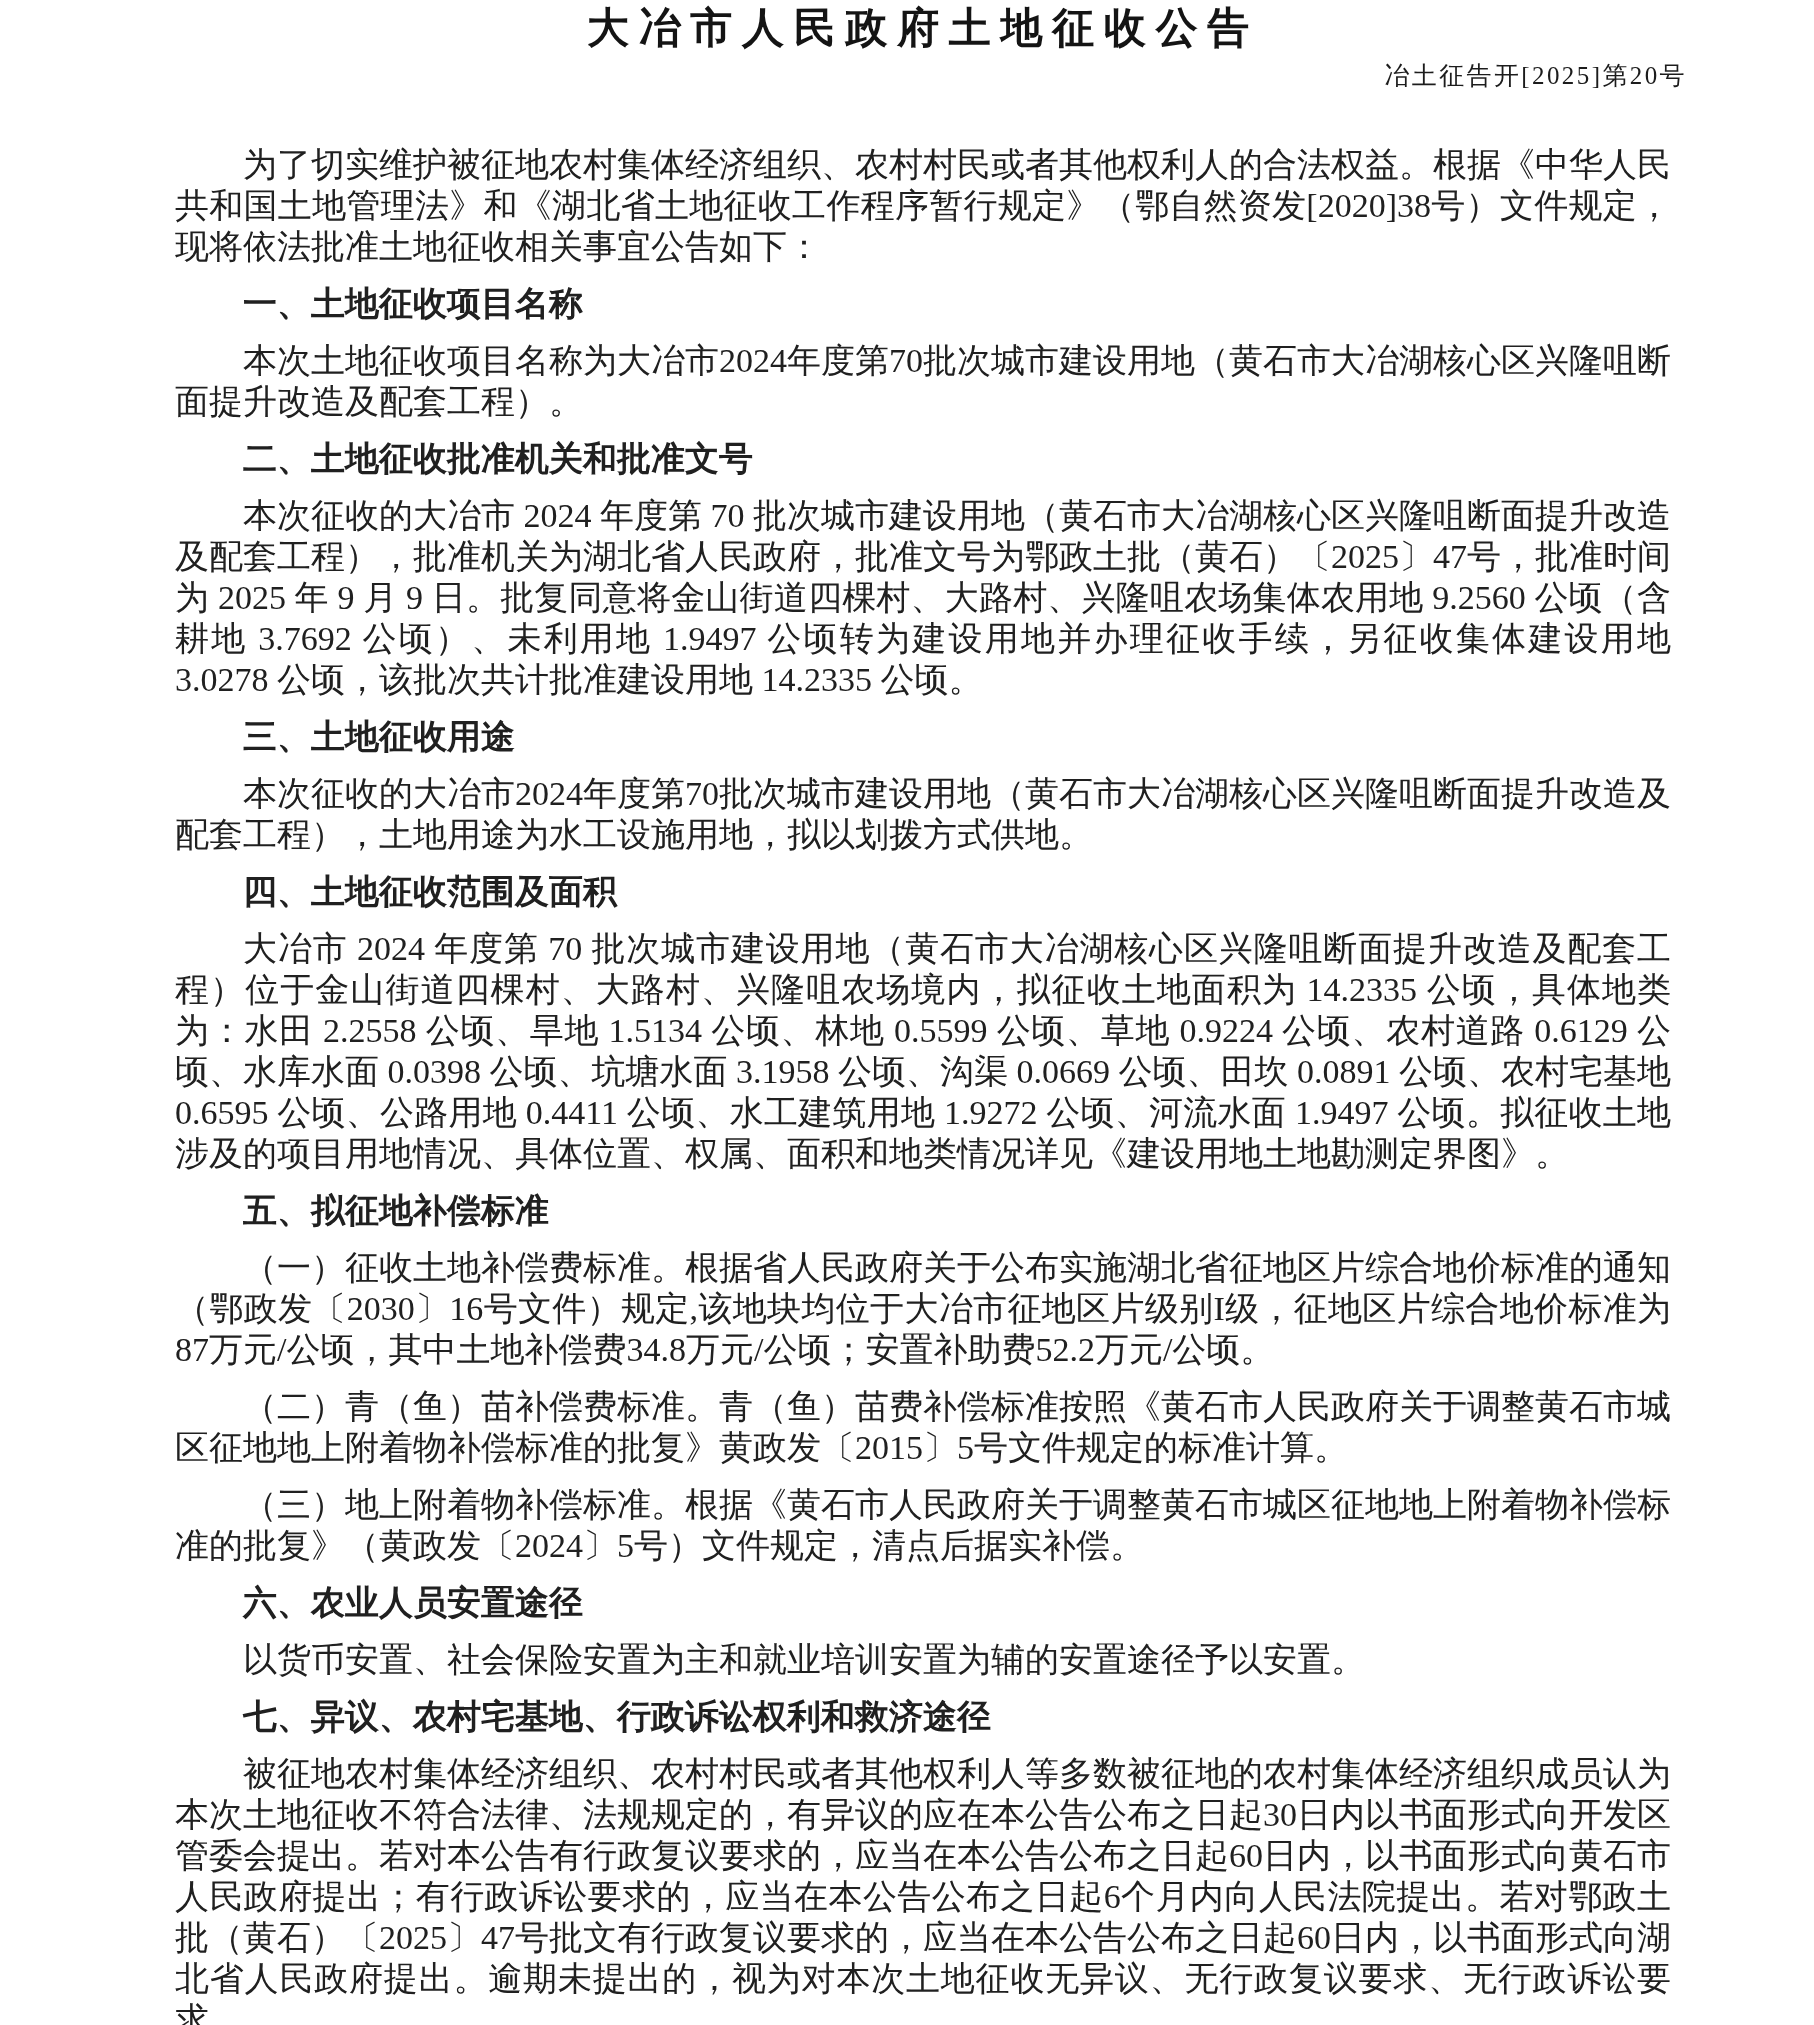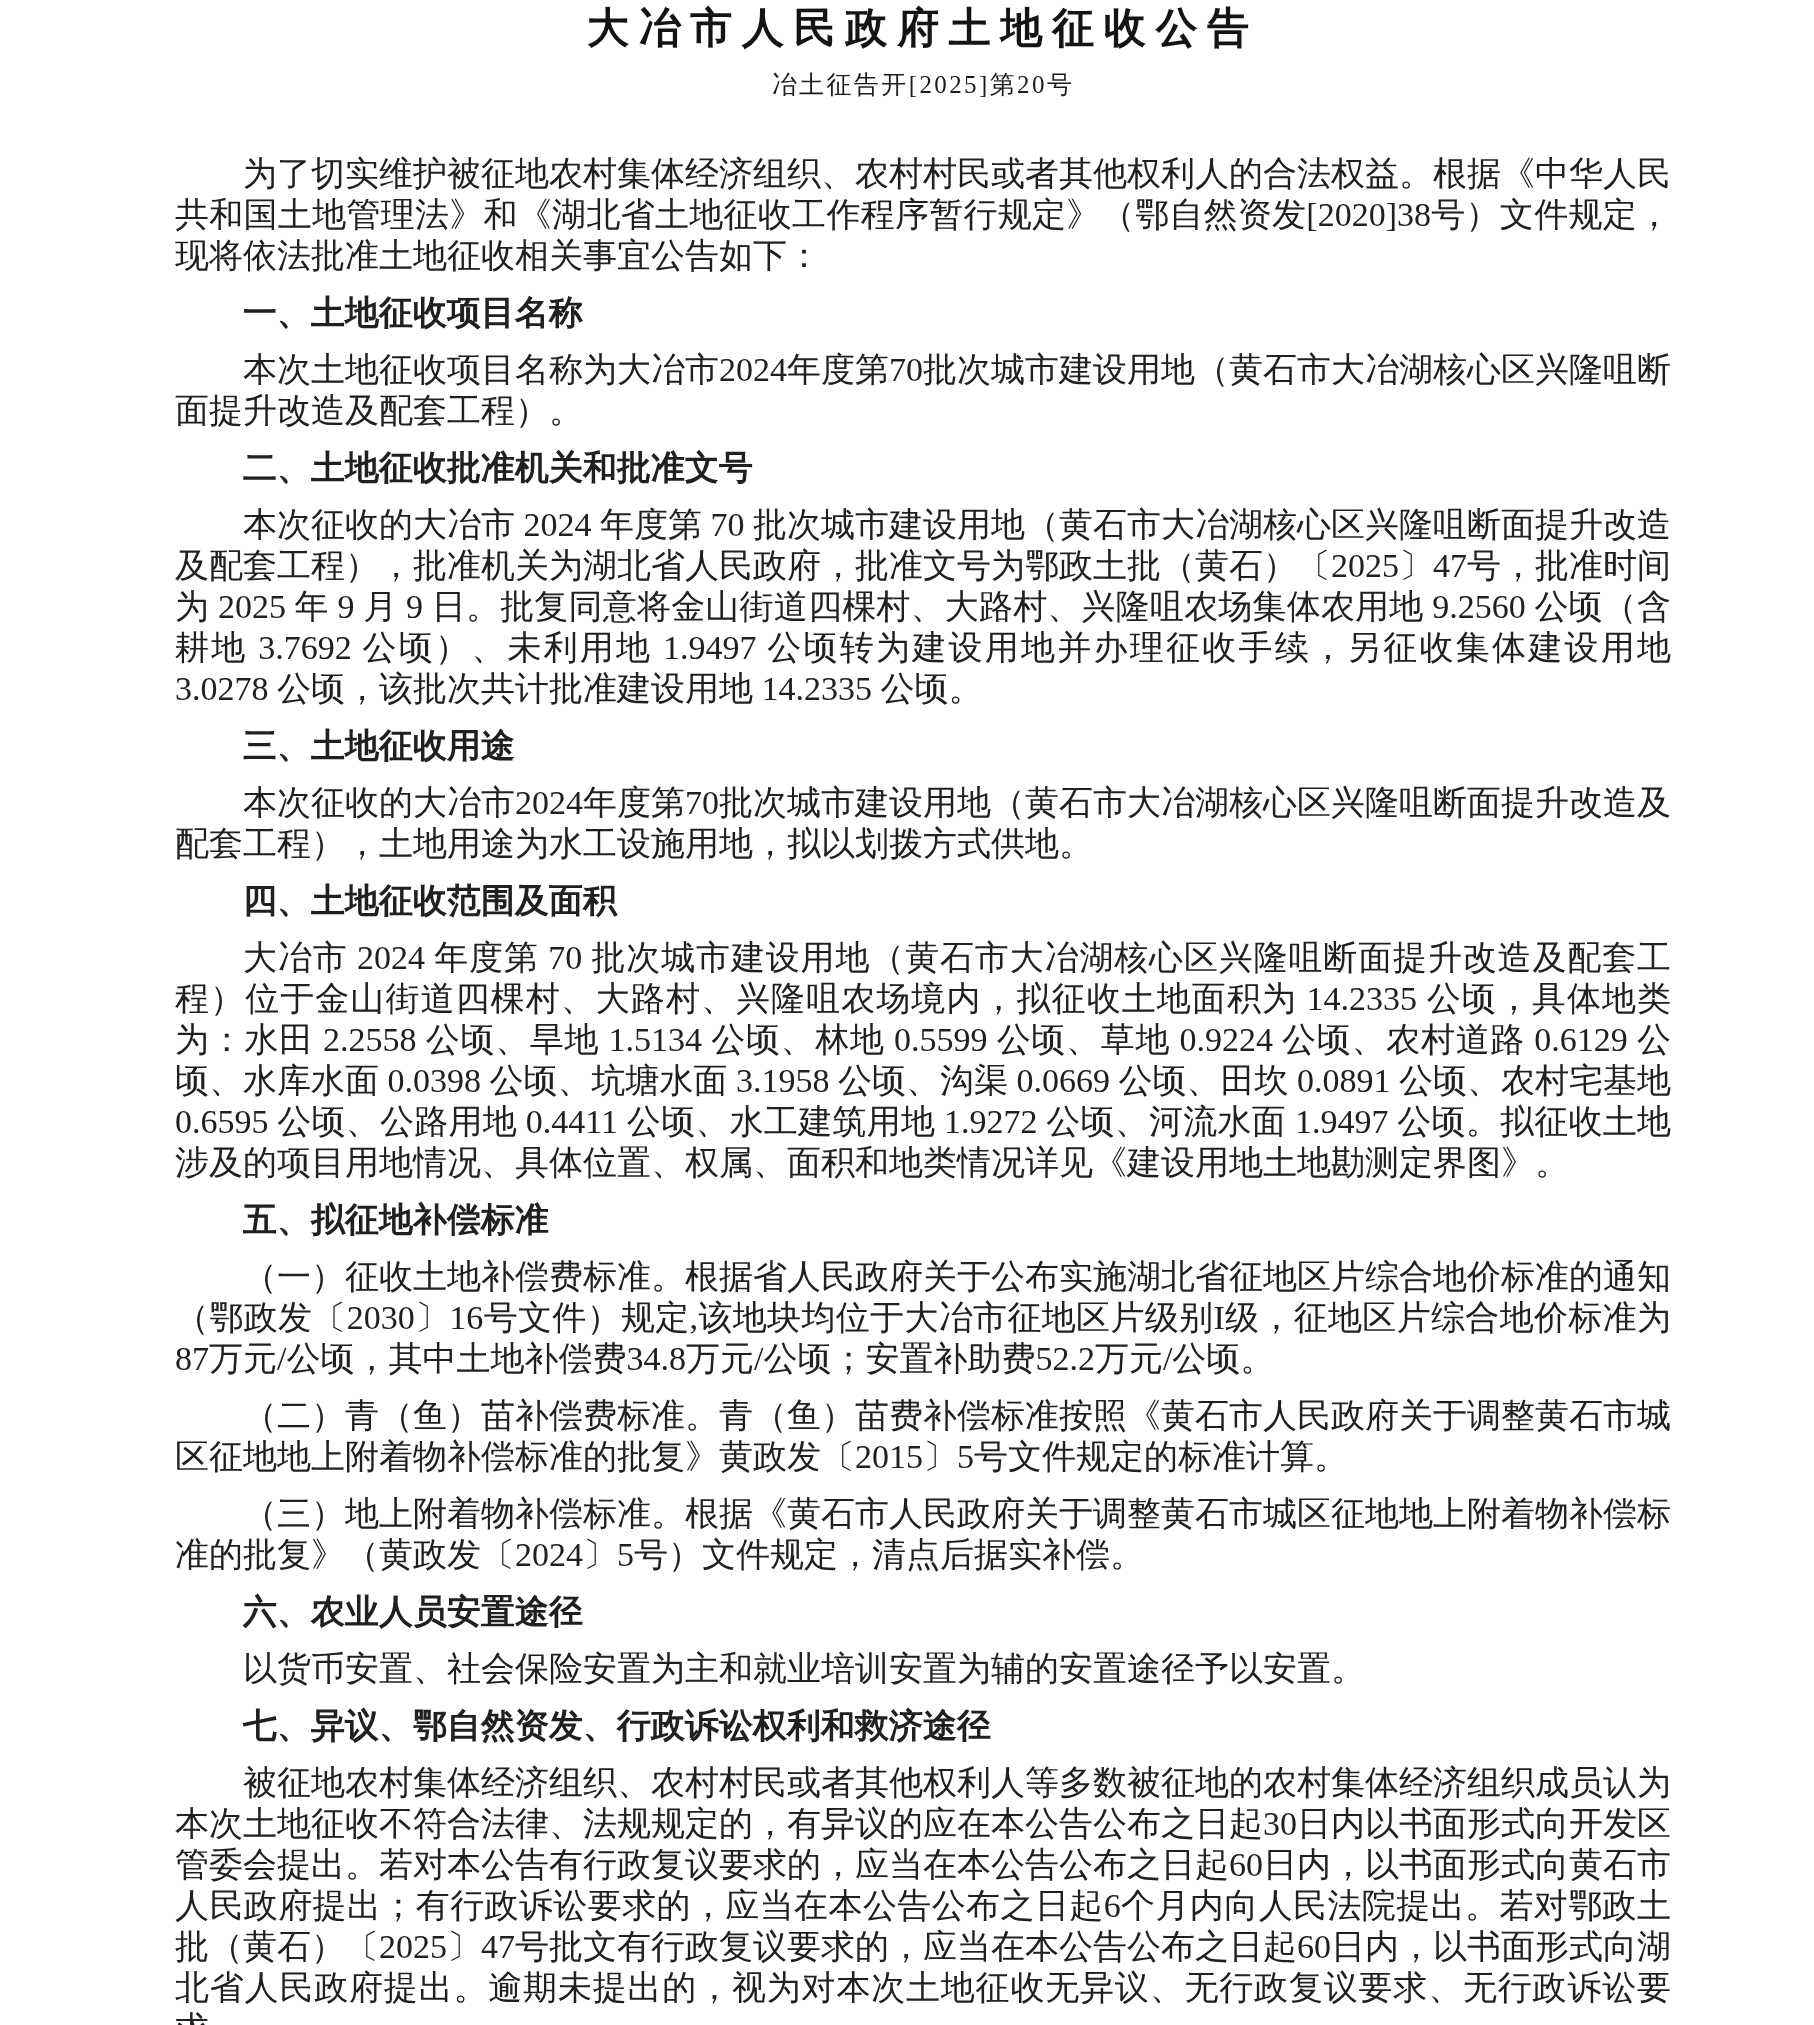--- a/index.html
+++ b/index.html
@@ -20,22 +20,22 @@
   }
   .doc-title {
     text-align: center;
     font-size: 42px;
     font-weight: 700;
     letter-spacing: 9.7px;
     color: #141414;
     white-space: nowrap;
   }
   .doc-number {
-    margin-top: 12px;
-    text-align: center;
+    margin-top: 3px;
+    text-align: right;
     font-size: 25px;
     letter-spacing: 2.4px;
     color: #1c1c1c;
   }
   .doc-body {
     margin-top: 52px;
     font-size: 34px;
     line-height: 41px;
     text-align: justify;
     color: #202020;
@@ -60,20 +60,20 @@
         <p class="heading">三、土地征收用途</p>
         <p class="text">本次征收的大冶市2024年度第70批次城市建设用地（黄石市大冶湖核心区兴隆咀断面提升改造及配套工程），土地用途为水工设施用地，拟以划拨方式供地。</p>
         <p class="heading">四、土地征收范围及面积</p>
         <p class="text">大冶市 2024 年度第 70 批次城市建设用地（黄石市大冶湖核心区兴隆咀断面提升改造及配套工程）位于金山街道四棵村、大路村、兴隆咀农场境内，拟征收土地面积为 14.2335 公顷，具体地类为：水田 2.2558 公顷、旱地 1.5134 公顷、林地 0.5599 公顷、草地 0.9224 公顷、农村道路 0.6129 公顷、水库水面 0.0398 公顷、坑塘水面 3.1958 公顷、沟渠 0.0669 公顷、田坎 0.0891 公顷、农村宅基地 0.6595 公顷、公路用地 0.4411 公顷、水工建筑用地 1.9272 公顷、河流水面 1.9497 公顷。拟征收土地涉及的项目用地情况、具体位置、权属、面积和地类情况详见《建设用地土地勘测定界图》。</p>
         <p class="heading">五、拟征地补偿标准</p>
         <p class="text">（一）征收土地补偿费标准。根据省人民政府关于公布实施湖北省征地区片综合地价标准的通知（鄂政发〔2030〕16号文件）规定,该地块均位于大冶市征地区片级别I级，征地区片综合地价标准为87万元/公顷，其中土地补偿费34.8万元/公顷；安置补助费52.2万元/公顷。</p>
         <p class="text">（二）青（鱼）苗补偿费标准。青（鱼）苗费补偿标准按照《黄石市人民政府关于调整黄石市城区征地地上附着物补偿标准的批复》黄政发〔2015〕5号文件规定的标准计算。</p>
         <p class="text">（三）地上附着物补偿标准。根据《黄石市人民政府关于调整黄石市城区征地地上附着物补偿标准的批复》（黄政发〔2024〕5号）文件规定，清点后据实补偿。</p>
         <p class="heading">六、农业人员安置途径</p>
         <p class="text">以货币安置、社会保险安置为主和就业培训安置为辅的安置途径予以安置。</p>
-        <p class="heading">七、异议、鄂自然资发、行政诉讼权利和救济途径</p>
+        <p class="heading">七、异议、农村宅基地、行政诉讼权利和救济途径</p>
         <p class="text">被征地农村集体经济组织、农村村民或者其他权利人等多数被征地的农村集体经济组织成员认为本次土地征收不符合法律、法规规定的，有异议的应在本公告公布之日起30日内以书面形式向开发区管委会提出。若对本公告有行政复议要求的，应当在本公告公布之日起60日内，以书面形式向黄石市人民政府提出；有行政诉讼要求的，应当在本公告公布之日起6个月内向人民法院提出。若对鄂政土批（黄石）〔2025〕47号批文有行政复议要求的，应当在本公告公布之日起60日内，以书面形式向湖北省人民政府提出。逾期未提出的，视为对本次土地征收无异议、无行政复议要求、无行政诉讼要求。</p>
         <p class="text">本公告的公告期为10个工作日。本公告的公告期结束后由大冶市人民政府委托开发区管委会按征地补偿安置协议落实征地相关费用，并由区人社部门落实失地农民社保保障安置。被征地农村集体经济组织、农村村民或者其他权利人应当在收到土地征收补偿费后5日内腾退移交土地，未在规定时间内腾退和移交土地的，由开发区依法申请人民法院强制执行。本次土地征收有异议、行政复议、行政诉讼的不影响本次实施土地征收。</p>
       </div>
   </div>
 
 </div>
 
 
 </body></html>

